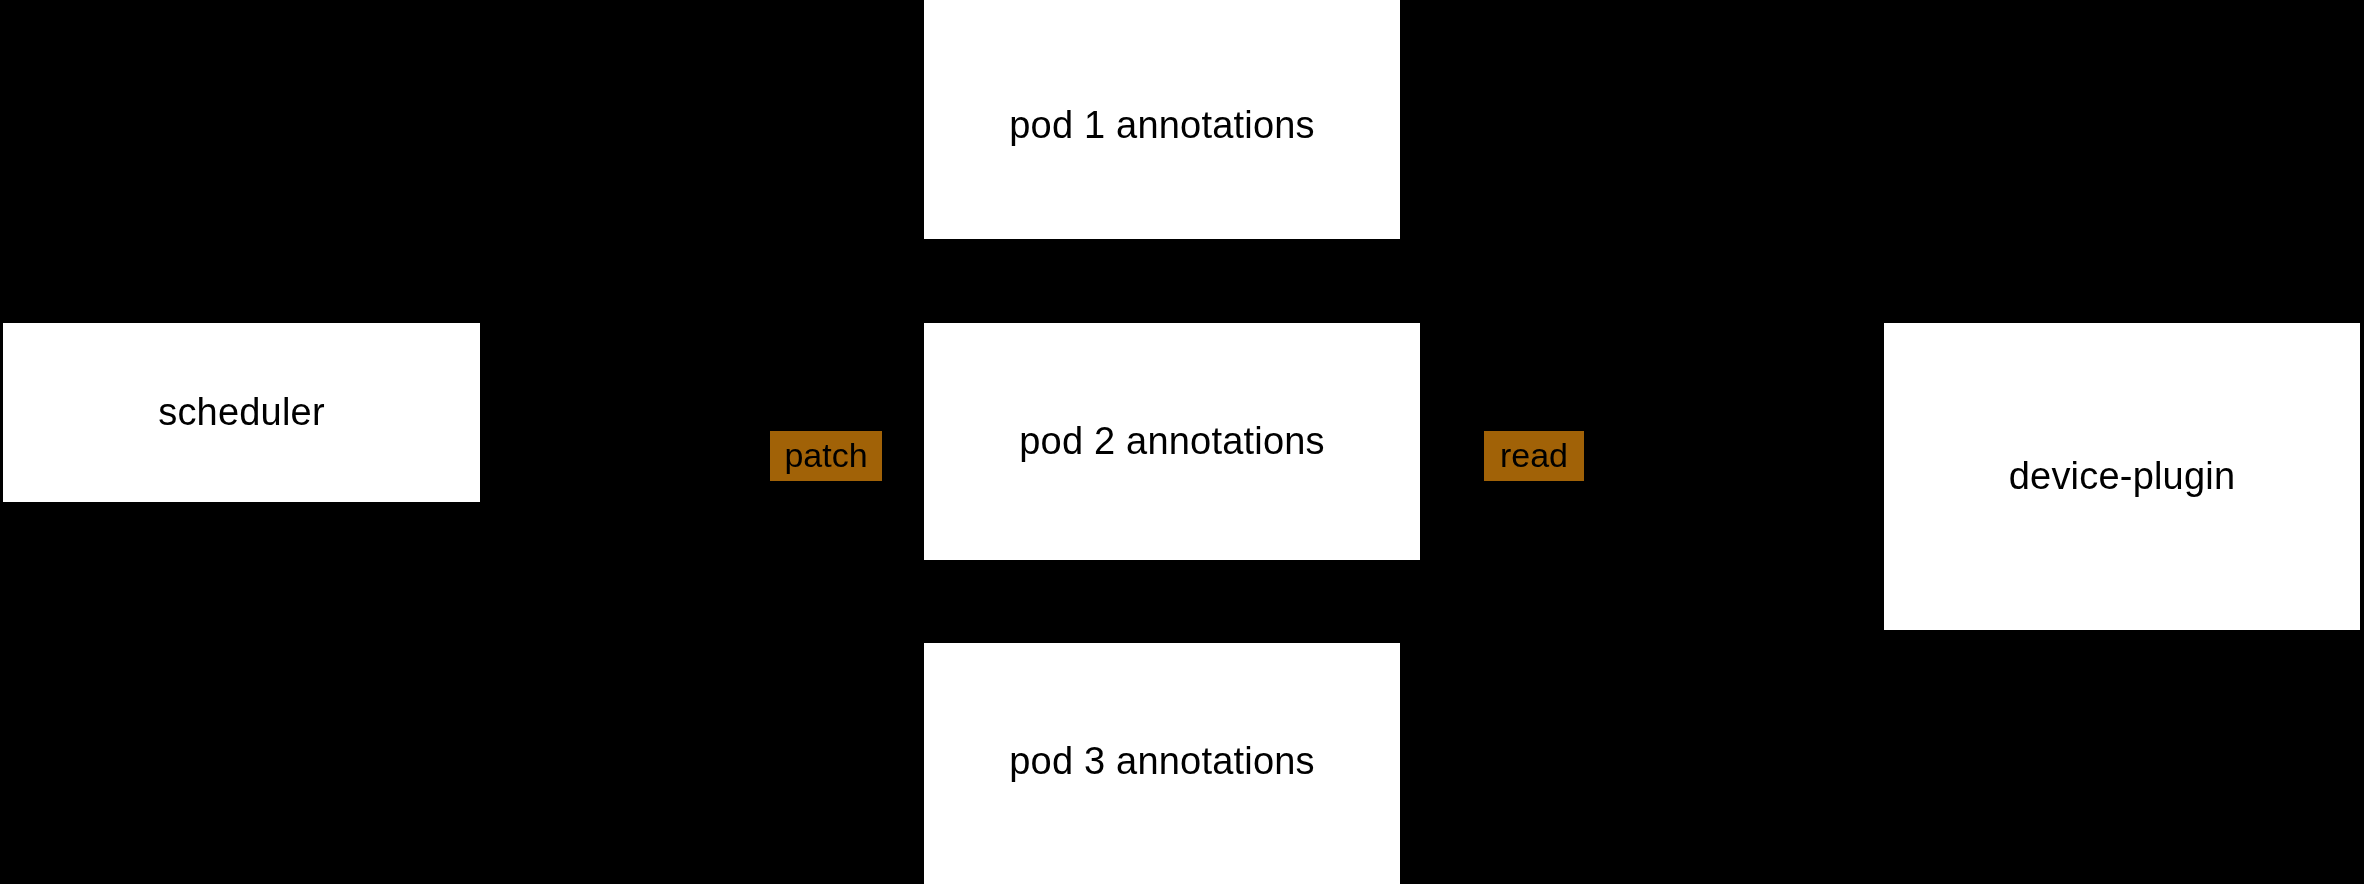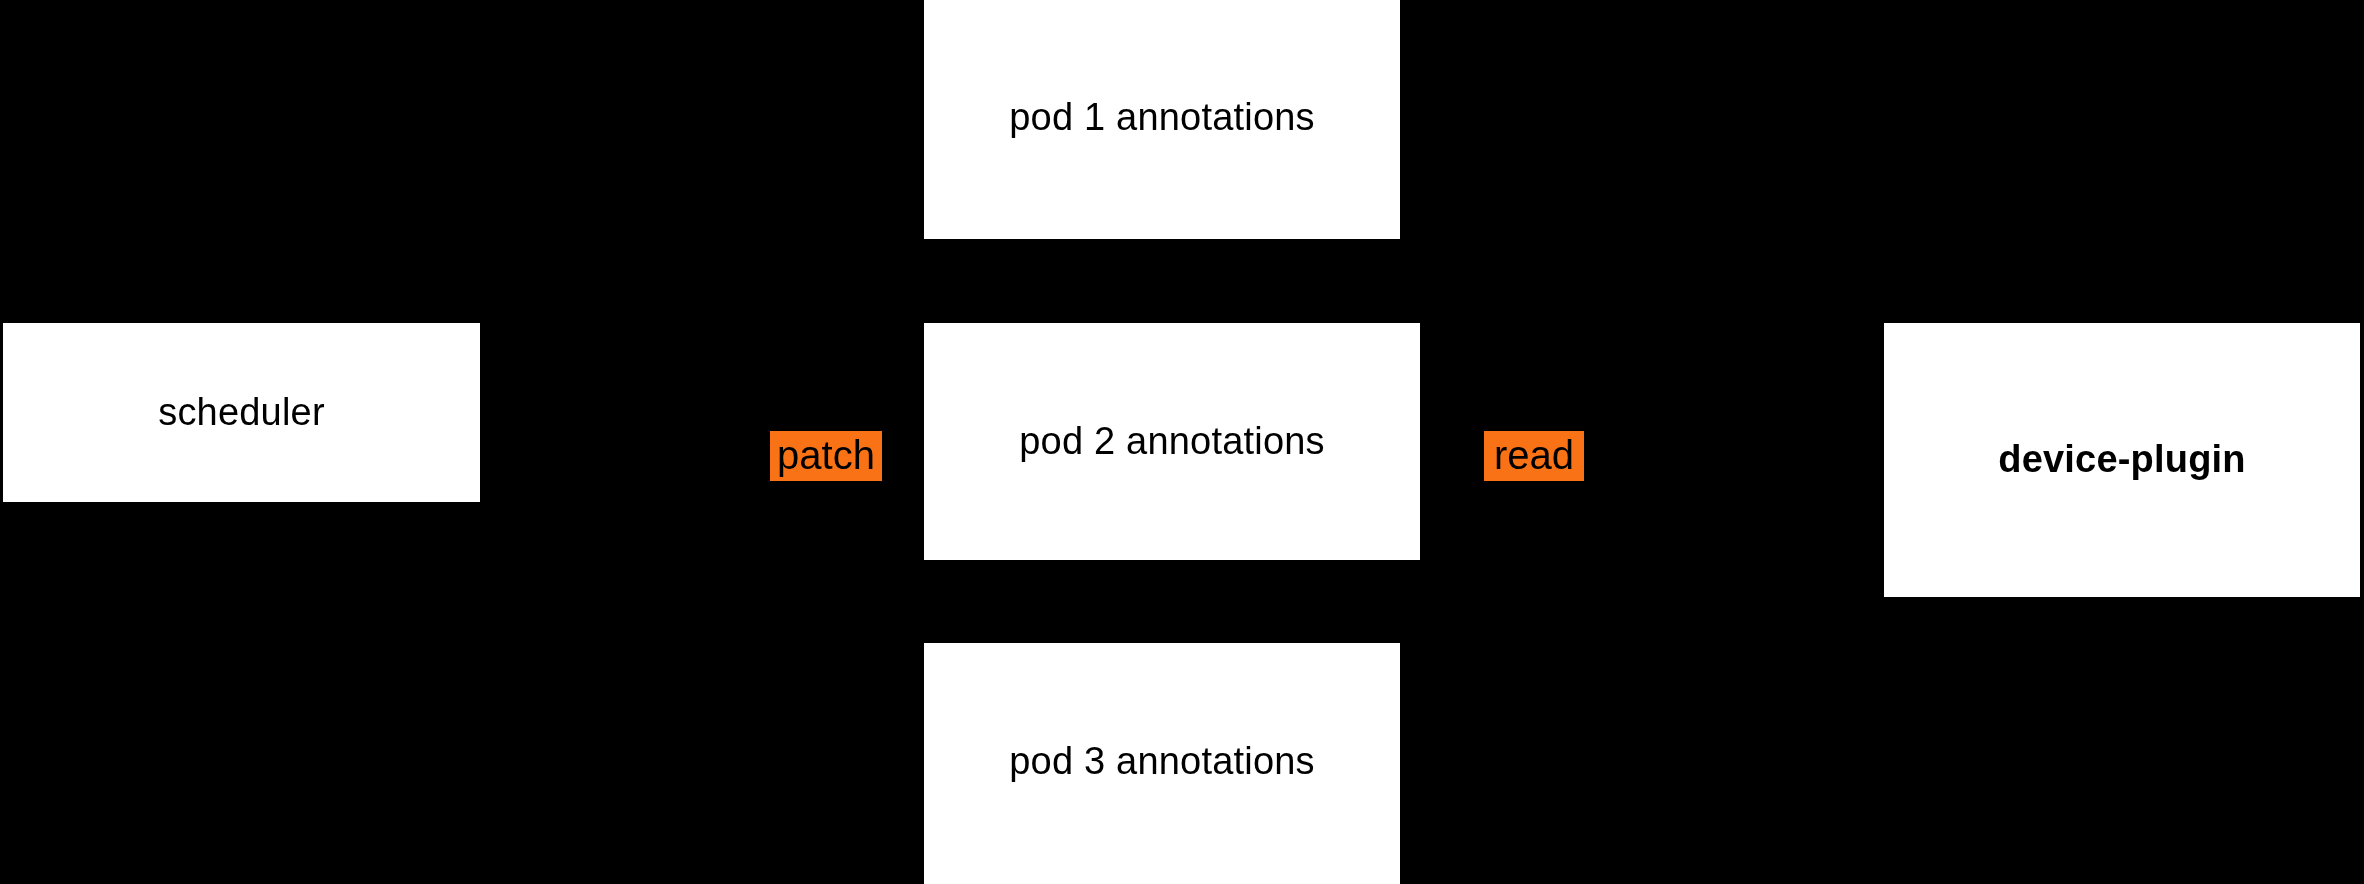--- a/index.html
+++ b/index.html
@@ -29,42 +29,42 @@
     justify-content: center;
     box-sizing: border-box;
     font-size: 38px;
     font-weight: 400;
     line-height: 1.2;
     letter-spacing: 0.2px;
     white-space: nowrap;
   }
   .edge-label {
     position: absolute;
-    background: #f97316;
+    background: #a16207;
     color: #000000;
     display: flex;
     align-items: center;
     justify-content: center;
     box-sizing: border-box;
-    font-size: 40px;
+    font-size: 34px;
     font-weight: 400;
     line-height: 1.0;
     white-space: nowrap;
     padding: 2px 4px 4px 4px;
   }
 
   
   #node-scheduler   { left: 3px;    top: 323px;  width: 477px; height: 179px; }
   #node-pod1        { left: 924px;  top: -78px;  width: 476px; height: 317px; }
   #node-pod2        { left: 924px;  top: 323px;  width: 496px; height: 237px; }
   #node-pod3        { left: 924px;  top: 643px;  width: 476px; height: 317px; }
-  #node-deviceplugin{ left: 1884px; top: 323px;  width: 476px; height: 274px; font-weight: bold; }
+  #node-deviceplugin{ left: 1884px; top: 323px;  width: 476px; height: 307px; }
 
   
-  #node-pod1 .box-text { position: relative; top: 37px; }
+  #node-pod1 .box-text { position: relative; top: 45px; }
   
   #node-pod3 .box-text { position: relative; top: -40px; }
 
   
   #label-patch { left: 770px;  top: 431px; width: 112px; height: 50px; }
   #label-read  { left: 1484px; top: 431px; width: 100px; height: 50px; }
 </style>
 </head>
 <body>
 

